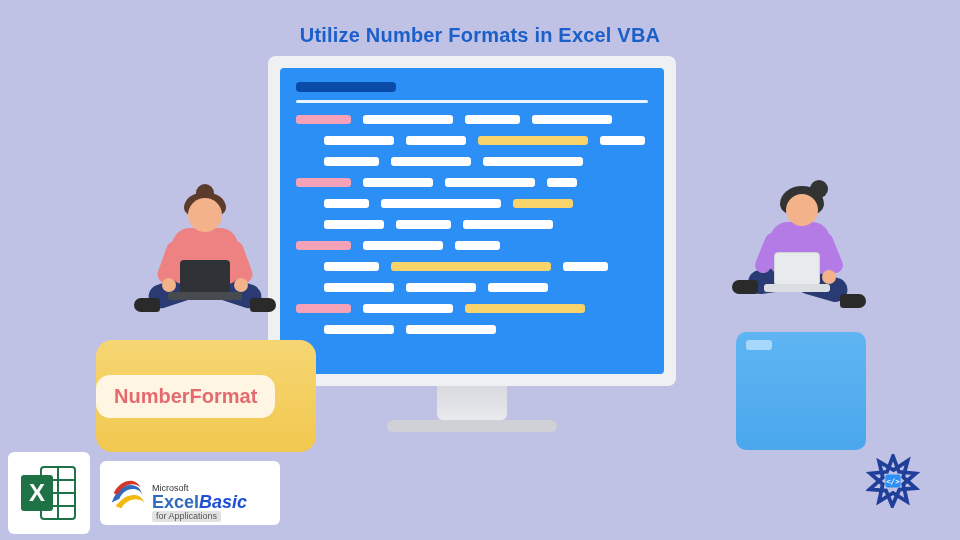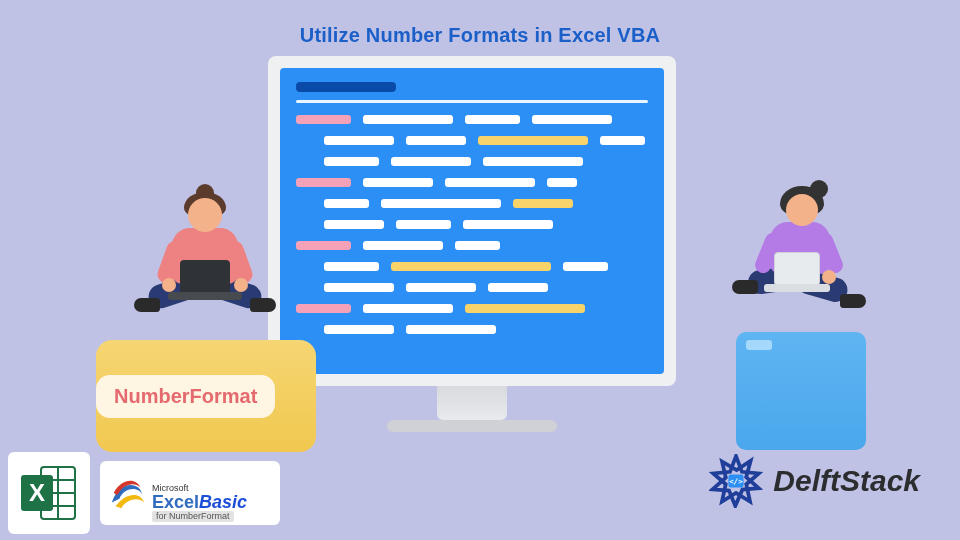--- a/index.html
+++ b/index.html
@@ -293,21 +293,20 @@
   <span class="delft-logo">
     <svg viewBox="0 0 100 100">
       <g transform="translate(50 50)">
         <polygon points="0,-46 11,-17 42,-14 19,6 26,38 0,22 -26,38 -19,6 -42,-14 -11,-17" fill="none" stroke="#1f3f9a" stroke-width="7"></polygon>
         <polygon points="0,-46 11,-17 42,-14 19,6 26,38 0,22 -26,38 -19,6 -42,-14 -11,-17" transform="rotate(36)" fill="none" stroke="#1f3f9a" stroke-width="7"></polygon>
         <rect x="-14" y="-12" width="28" height="24" rx="4" fill="#2b8ff6"></rect>
         <text x="0" y="6" text-anchor="middle" font-size="14" fill="#fff" font-family="monospace">&lt;/&gt;</text>
       </g>
     </svg>
   </span>
-  <span>DelftStack</span>
 </div>
 
 <div class="bl-logos">
   <div class="excel-badge">
     <svg viewBox="0 0 64 64">
       <rect x="24" y="6" width="34" height="52" rx="3" fill="#ffffff" stroke="#1f7246" stroke-width="2"></rect>
       <line x1="24" y1="19" x2="58" y2="19" stroke="#1f7246" stroke-width="2"></line>
       <line x1="24" y1="32" x2="58" y2="32" stroke="#1f7246" stroke-width="2"></line>
       <line x1="24" y1="45" x2="58" y2="45" stroke="#1f7246" stroke-width="2"></line>
       <line x1="41" y1="6" x2="41" y2="58" stroke="#1f7246" stroke-width="2"></line>
@@ -319,16 +318,16 @@
     <svg class="vb-swoosh" viewBox="0 0 40 40">
       <path d="M4 30 C12 6, 34 8, 36 22 C34 14, 18 12, 12 26 Z" fill="#2f6bbf"></path>
       <path d="M8 34 C18 20, 34 18, 38 30 C32 24, 20 26, 14 36 Z" fill="#f2b90f"></path>
       <path d="M6 20 C14 4, 30 4, 34 14 C28 8, 16 10, 10 22 Z" fill="#d3362a"></path>
     </svg>
     <div class="vb-text">
       <span class="ms">Microsoft</span>
       <span class="vb">
         <span class="v">Excel</span><span class="b">Basic</span>
       </span>
-      <span class="fa">for NumberFormat</span>
+      <span class="fa">for Applications</span>
     </div>
   </div>
 </div>
 
 </body></html>

